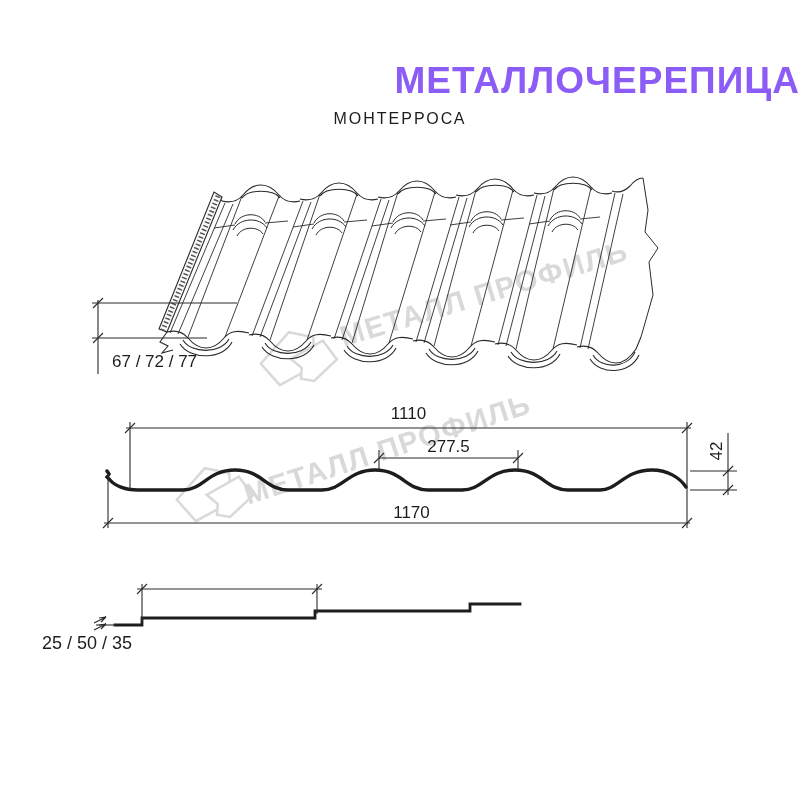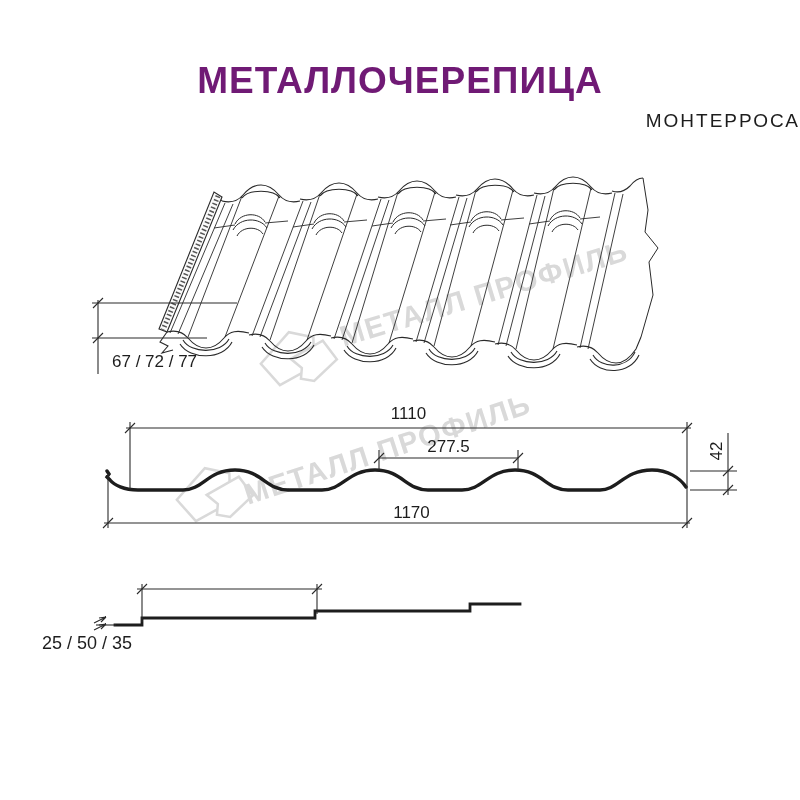--- a/index.html
+++ b/index.html
@@ -1,21 +1,21 @@
 <!DOCTYPE html>
 <html><head>
 <meta charset="utf-8">
 <style>
   html,body{margin:0;padding:0;background:#fff;}
   #stage{position:relative;width:800px;height:800px;background:#fff;overflow:hidden;
          font-family:"Liberation Sans", sans-serif;color:#1d1d1d;}
-  .title{position:absolute;left:0;top:60px;width:800px;text-align:center;
-         font-size:37px;font-weight:800;letter-spacing:1px;color:#701a75;}
-  .subtitle{position:absolute;left:0;top:110px;width:800px;text-align:right;
-         font-size:19px;font-weight:500;letter-spacing:2px;color:#1d1d1d;}
+  .title{position:absolute;left:0;top:60px;width:800px;text-align:right;
+         font-size:37px;font-weight:800;letter-spacing:1px;color:#8b5cf6;}
+  .subtitle{position:absolute;left:0;top:110px;width:800px;text-align:center;
+         font-size:16px;font-weight:500;letter-spacing:2px;color:#1d1d1d;}
   .dim{position:absolute;font-size:17px;color:#1d1d1d;white-space:nowrap;}
   .dim.center{text-align:center;}
   .wm-text{position:absolute;font-size:29px;font-weight:700;letter-spacing:1.5px;
          color:#d9d9d9;white-space:nowrap;transform-origin:left top;}
   #wm1{left:336px;top:322px;transform:rotate(-17deg);}
   #wm2{left:240px;top:480px;transform:rotate(-18deg);}
   #lbl-42{left:696px;top:442px;width:40px;height:18px;text-align:center;transform:rotate(-90deg);}
   svg{position:absolute;left:0;top:0;}
   #wm-svg{z-index:0;} #draw-svg{z-index:2;} .lbl{z-index:3;} .wm-text{z-index:1;}
 </style>

